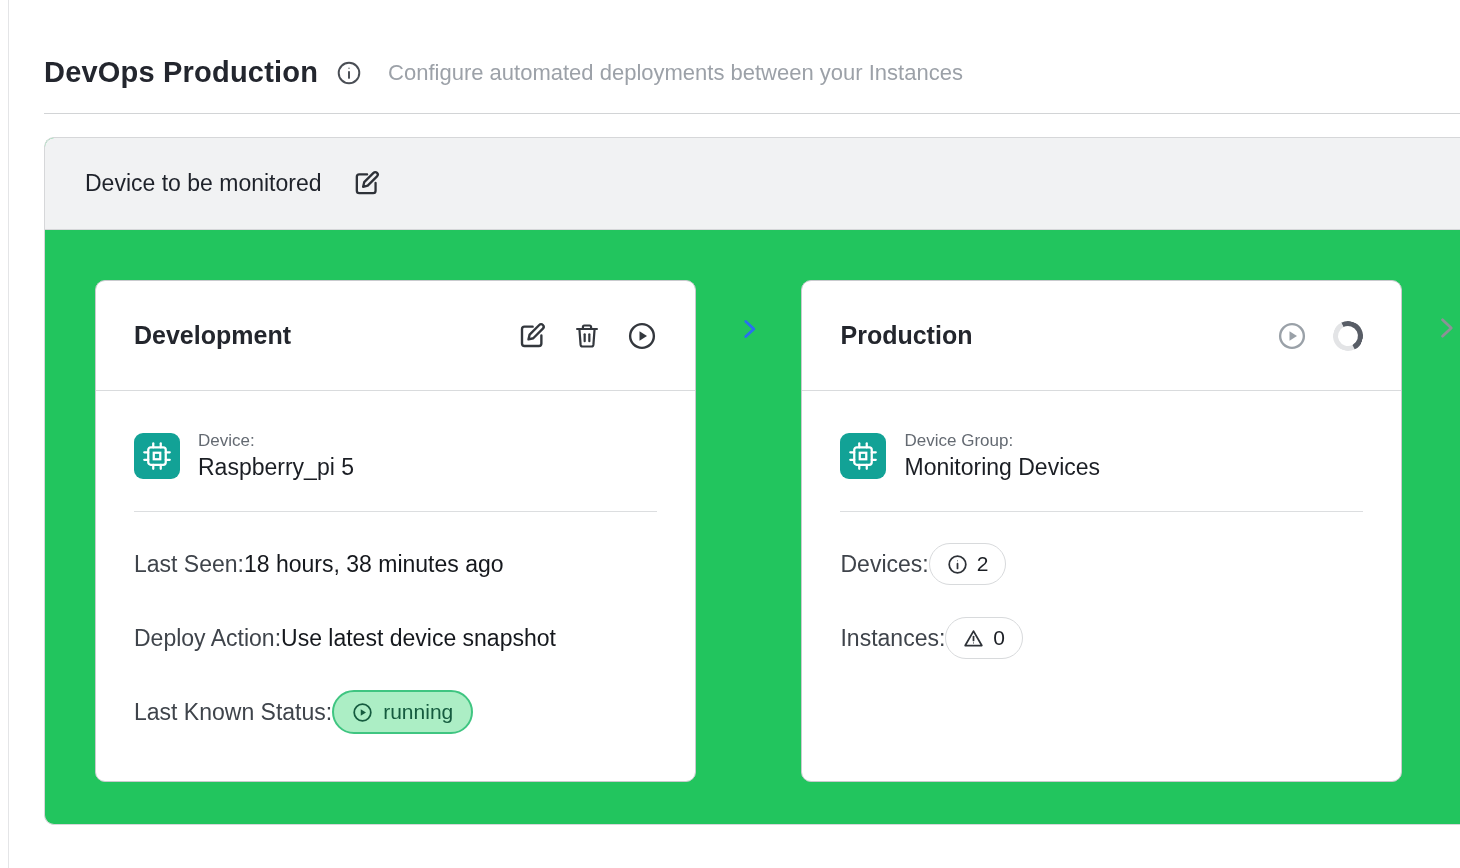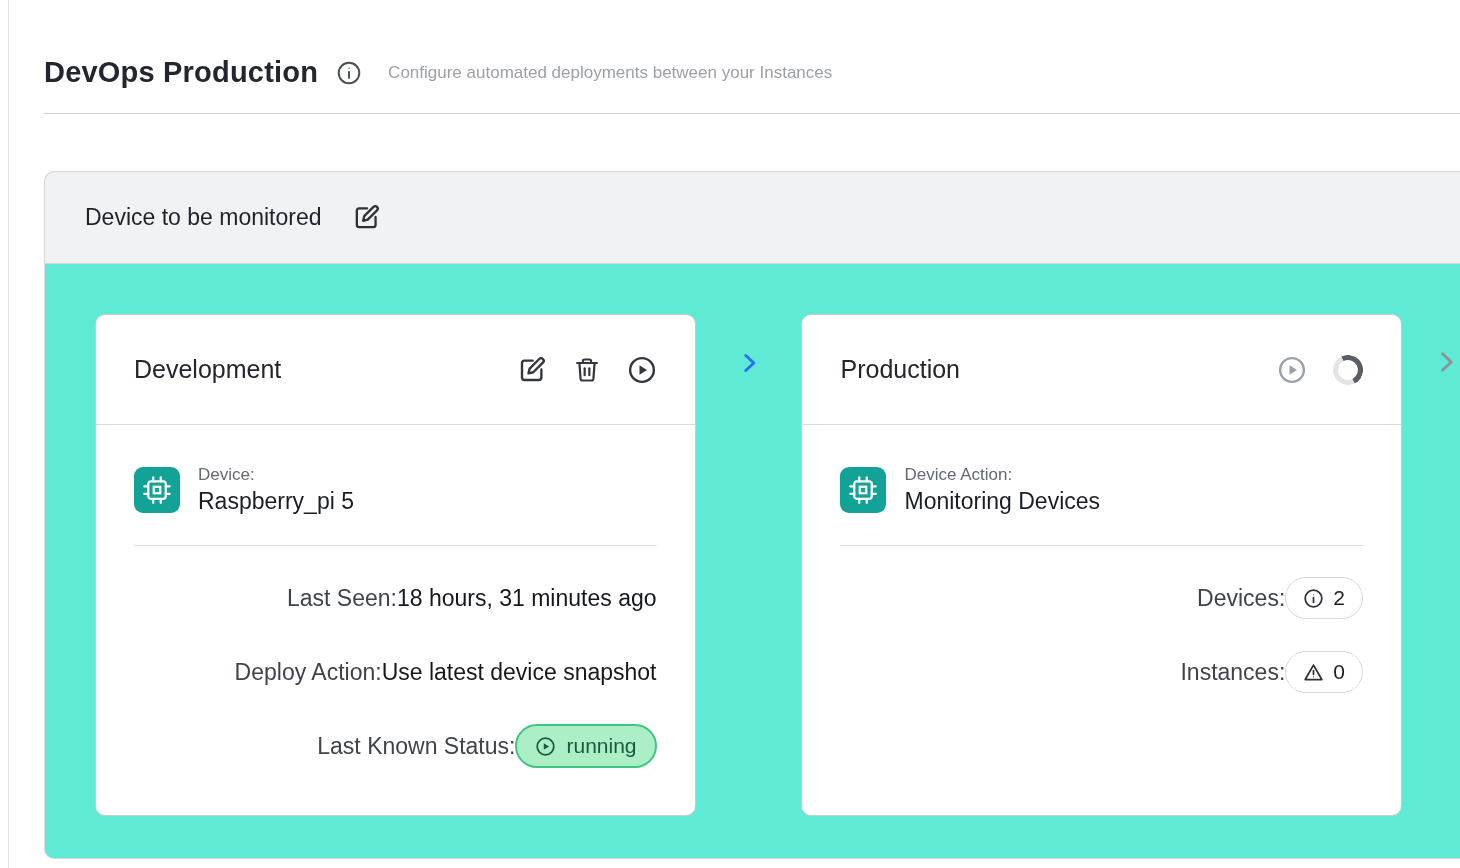--- a/index.html
+++ b/index.html
@@ -30,41 +30,41 @@
     padding: 56px 0 0 44px;
   }
   .page-title {
     margin: 0;
     font-size: 29px;
     font-weight: 700;
     color: #23262e;
     letter-spacing: 0.2px;
   }
   .page-subtitle {
-    font-size: 17px;
+    font-size: 22px;
     color: #9ca1a8;
     margin-left: 8px;
     font-weight: 400;
   }
   .header-rule {
     margin: 24px 0 0 44px;
     height: 1px;
     background: #d2d4d6;
   }
 
   
   .panel {
-    margin: 57px 0 0 44px;
+    margin: 23px 0 0 44px;
     width: calc(100% - 44px);
     height: 688px;
     border: 1px solid var(--border, #d6d7d9);
     border-right: none;
     border-radius: 10px 0 0 10px;
     overflow: hidden;
-    background: #5eead4;
+    background: #22c55e;
   }
   .panel-header {
     height: 92px;
     background: var(--panel-header-bg, #f1f2f3);
     border-bottom: 1px solid var(--border, #d6d7d9);
     display: flex;
     align-items: center;
     gap: 30px;
     padding: 0 40px;
   }
@@ -93,21 +93,21 @@
     height: 110px;
     display: flex;
     align-items: center;
     padding: 0 38px;
     border-bottom: 1px solid #d9dbdd;
   }
   .card-title {
     margin: 0;
     flex: 1;
     font-size: 25px;
-    font-weight: 400;
+    font-weight: 700;
     color: #23262d;
   }
   .card-actions {
     display: flex;
     align-items: center;
     gap: 26px;
   }
 
   .icon-btn {
     background: none;
@@ -158,21 +158,21 @@
   }
 
   .card-rule {
     margin-top: 30px;
     height: 1px;
     background: #dcdee0;
   }
 
   .kv-row {
     display: flex;
-    justify-content: flex-end;
+    justify-content: flex-start;
     align-items: center;
     margin-top: 30px;
     min-height: 44px;
   }
   .kv-label {
     font-size: 23px;
     color: #3f444b;
   }
   .kv-value {
     font-size: 23px;
@@ -317,21 +317,21 @@
             <div class="device-text">
               <span class="device-label">Device:</span>
               <span class="device-name">Raspberry_pi 5</span>
             </div>
           </div>
 
           <div class="card-rule"></div>
 
           <div class="kv-row">
             <span class="kv-label">Last Seen:</span>
-            <span class="kv-value">18 hours, 31 minutes ago</span>
+            <span class="kv-value">18 hours, 38 minutes ago</span>
           </div>
 
           <div class="kv-row">
             <span class="kv-label">Deploy Action:</span>
             <span class="kv-value">Use latest device snapshot</span>
           </div>
 
           <div class="kv-row">
             <span class="kv-label">Last Known Status:</span>
             <span class="status-pill">
@@ -381,21 +381,21 @@
                   <line x1="15" y1="1.8" x2="15" y2="5"></line>
                 <line x1="9" y1="19" x2="9" y2="22.2"></line>
                   <line x1="15" y1="19" x2="15" y2="22.2"></line>
                 <line x1="1.8" y1="9" x2="5" y2="9"></line>
                   <line x1="1.8" y1="15" x2="5" y2="15"></line>
                 <line x1="19" y1="9" x2="22.2" y2="9"></line>
                   <line x1="19" y1="15" x2="22.2" y2="15"></line>
               </svg>
             </span>
             <div class="device-text">
-              <span class="device-label">Device Action:</span>
+              <span class="device-label">Device Group:</span>
               <span class="device-name">Monitoring Devices</span>
             </div>
           </div>
 
           <div class="card-rule"></div>
 
           <div class="kv-row">
             <span class="kv-label">Devices:</span>
             <span class="count-pill">
               <span class="icon">

